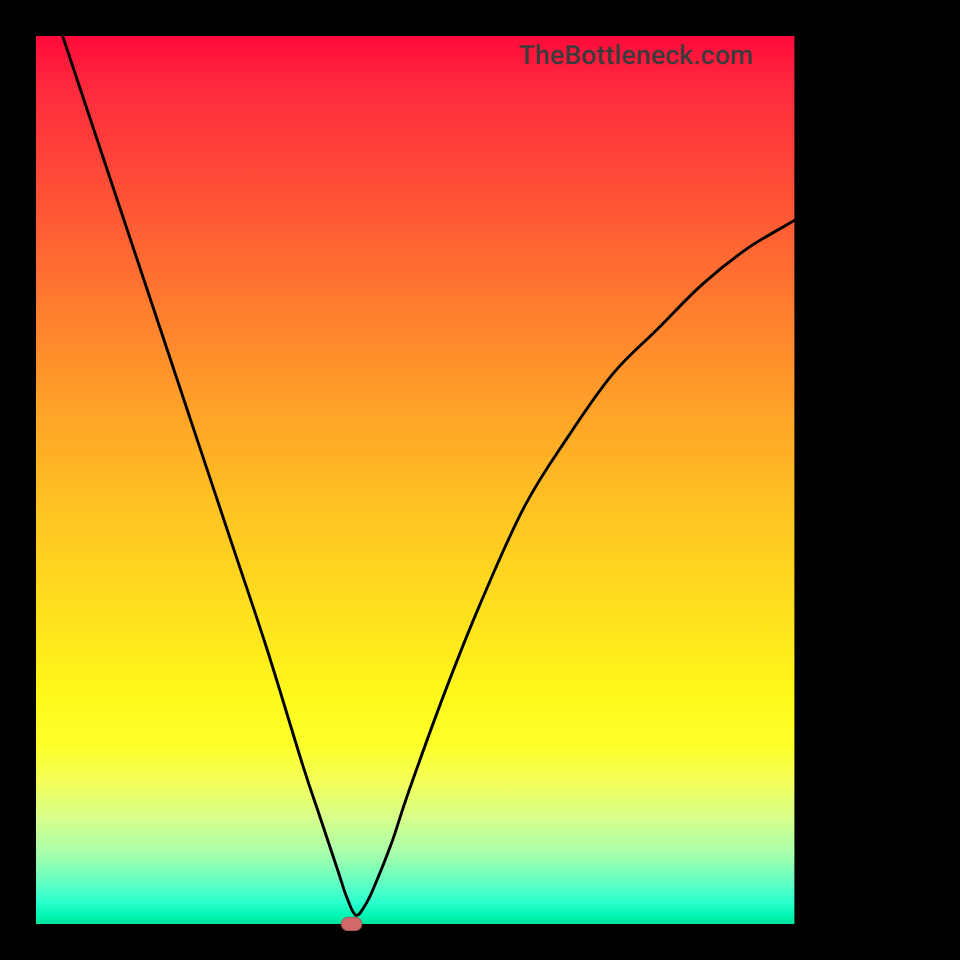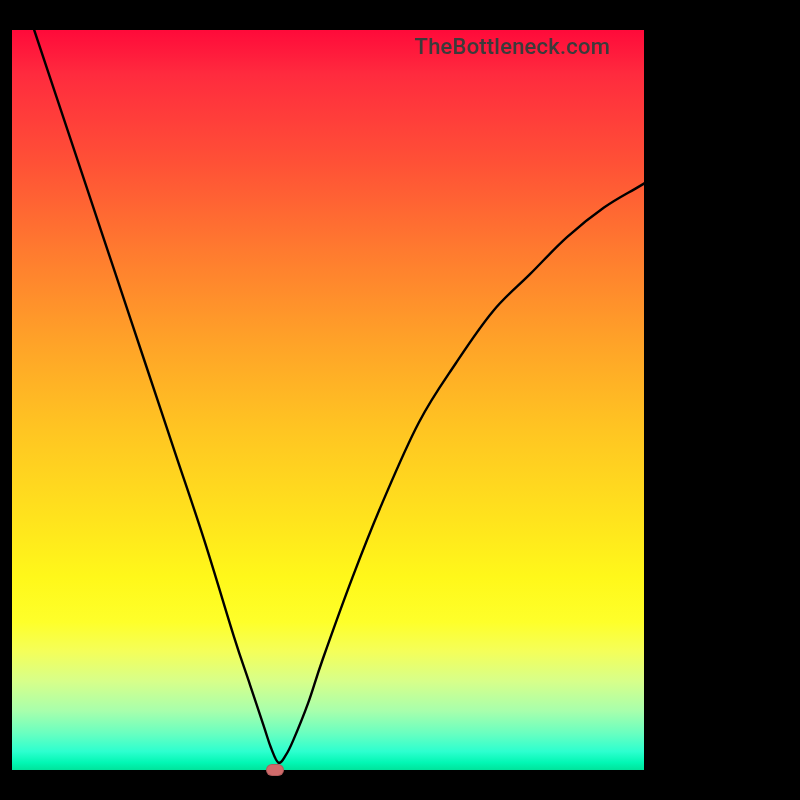--- a/index.html
+++ b/index.html
@@ -4,21 +4,21 @@
 <style>
   * { margin: 0; padding: 0; box-sizing: border-box; }
   html, body { width: 800px; height: 800px; overflow: hidden; }
   .outer {
     width: 800px; height: 800px;
     background: #000;
     position: relative;
   }
   .plot {
     position: absolute;
-    left: 12px;
+    left: 30px;
     top: 30px;
     width: 632px;
     height: 740px;
     background: linear-gradient(to bottom,
       #ff0a3a 0%,
       #ff2b3e 6%,
       #ff5136 18%,
       #ff7b2f 30%,
       #ffa228 42%,
       #ffc522 54%,

